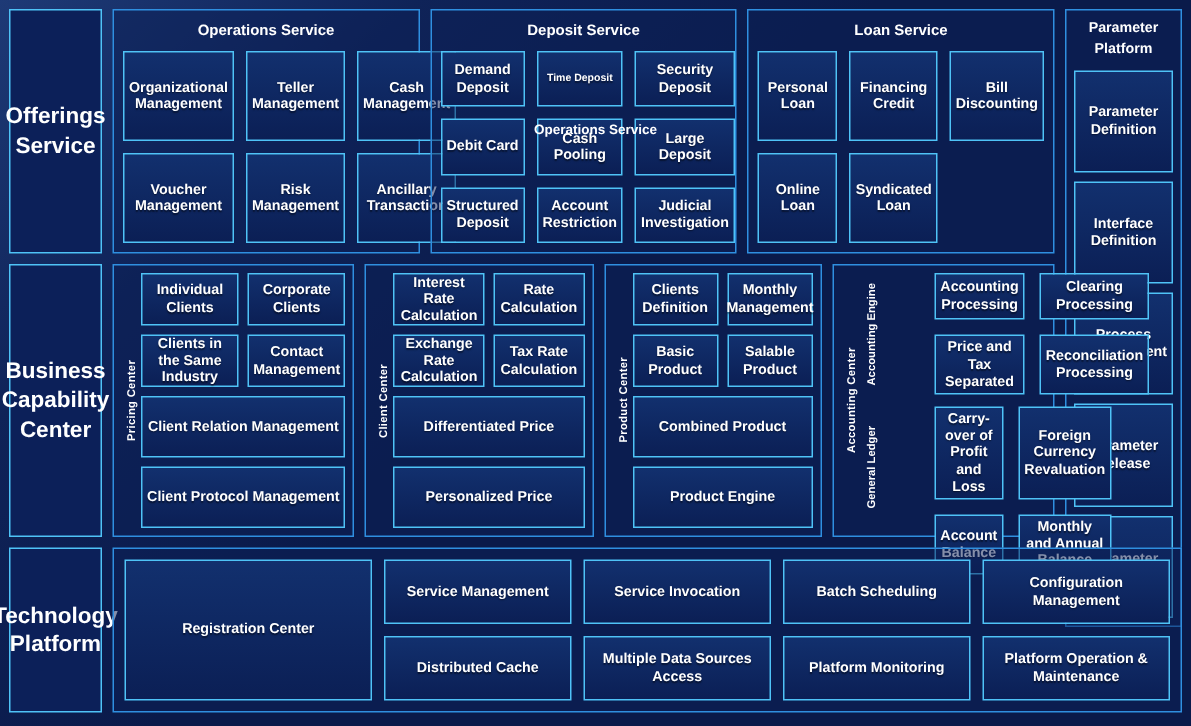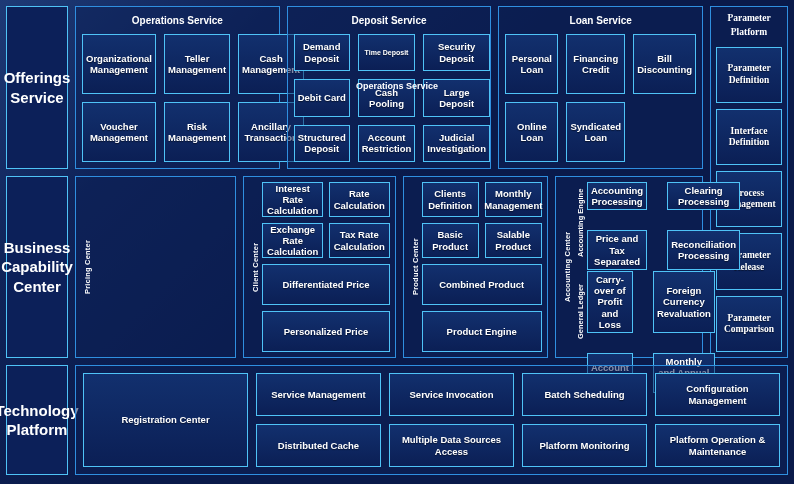--- a/index.html
+++ b/index.html
@@ -138,22 +138,23 @@
     writing-mode: vertical-rl;
     transform: rotate(180deg);
     display: flex; align-items: center; justify-content: center;
     font-size: 7.5px; font-weight: bold;
   }
   .acctgrid {
     flex: 1;
     display: grid;
     grid-template-columns: 1fr 1fr;
     grid-auto-rows: 1fr;
-    gap: 20px;
+    gap: 10px;
     min-width: 0;
+    margin-left: 36px;
   }
 
   
   .tech {
     flex: 1;
     border: 1px solid #2f8fe0;
     background: rgba(11,31,85,0.5);
     box-sizing: border-box;
     padding: 7px;
     display: flex; gap: 8px;
@@ -214,37 +215,49 @@
         <div class="grid3">
           <div class="leaf">Personal Loan</div>
           <div class="leaf">Financing Credit</div>
           <div class="leaf">Bill Discounting</div>
           <div class="leaf">Online Loan</div>
           <div class="leaf">Syndicated Loan</div>
         </div>
       </div>
     </div>
 
-    <div class="paramcol" style="height:352px;font-family:Liberation Serif, serif;">
+    <div class="paramcol" style="height:412px;">
       <div class="ptitle">Parameter Platform</div>
       <div class="leaf">Parameter Definition</div>
       <div class="leaf">Interface Definition</div>
       <div class="leaf">Process Management</div>
       <div class="leaf">Parameter Release</div>
       <div class="leaf">Parameter Comparison</div>
     </div>
   </div>
 
   <div class="row row2">
     <div class="rail">Business Capability Center</div>
 
     <div class="rowbody" style="padding-right:85px;">
 
       <div class="cap" style="flex:1.12;">
         <div class="vlabel">Pricing Center</div>
+        <div class="capbody">
+          <div class="pair">
+            <div class="leaf">Individual Clients</div>
+            <div class="leaf">Corporate Clients</div>
+          </div>
+          <div class="pair">
+            <div class="leaf">Clients in the Same Industry</div>
+            <div class="leaf">Contact Management</div>
+          </div>
+          <div class="leaf full">Client Relation Management</div>
+          <div class="leaf full">Client Protocol Management</div>
+        </div>
       </div>
 
       <div class="cap" style="flex:1.05;">
         <div class="vlabel">Client Center</div>
         <div class="capbody">
           <div class="pair">
             <div class="leaf">Interest Rate Calculation</div>
             <div class="leaf">Rate Calculation</div>
           </div>
           <div class="pair">

